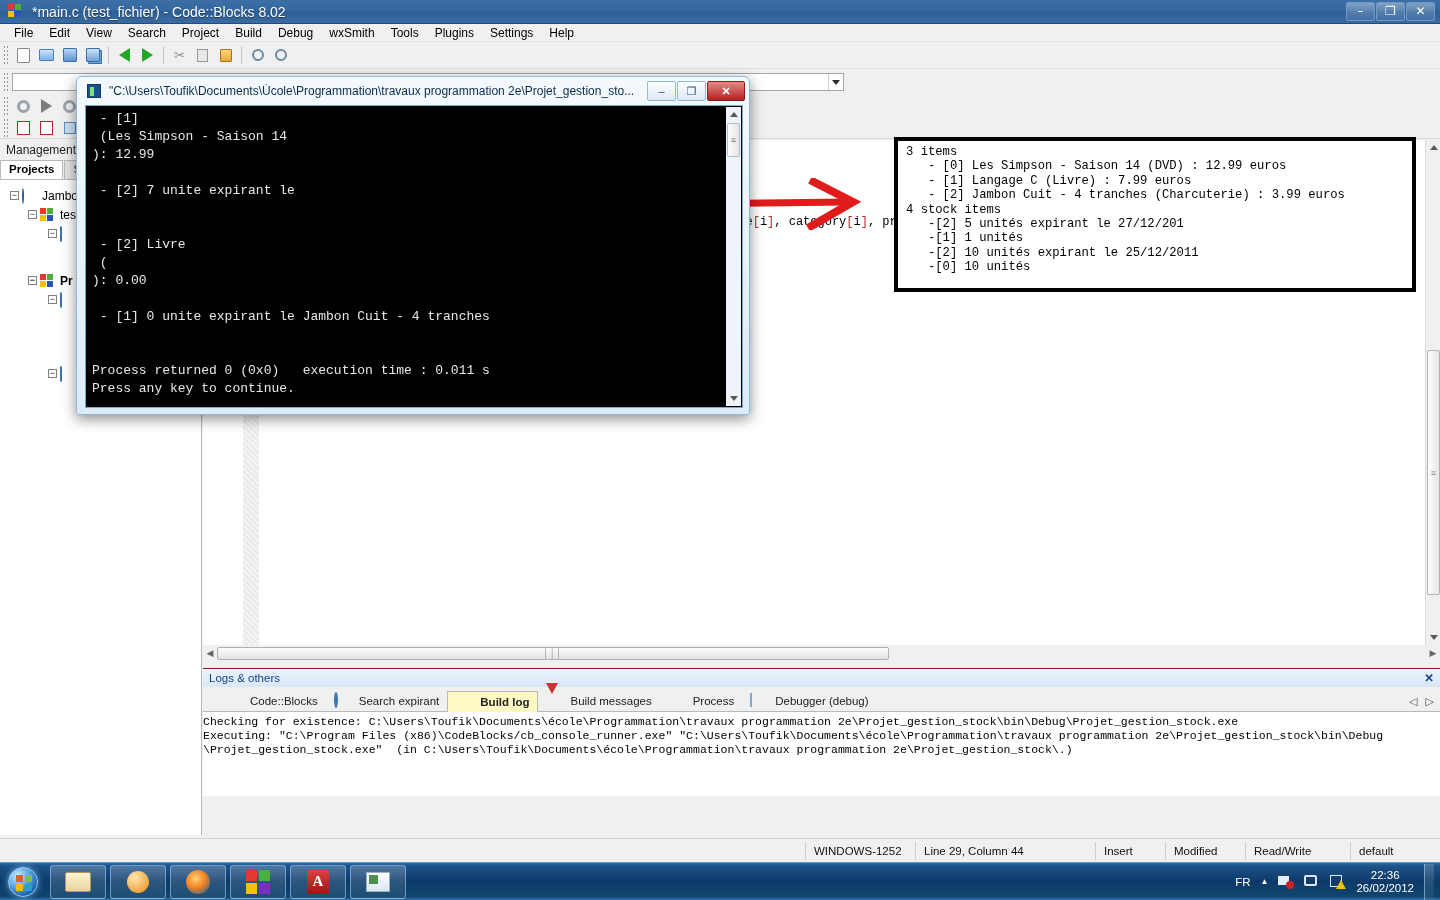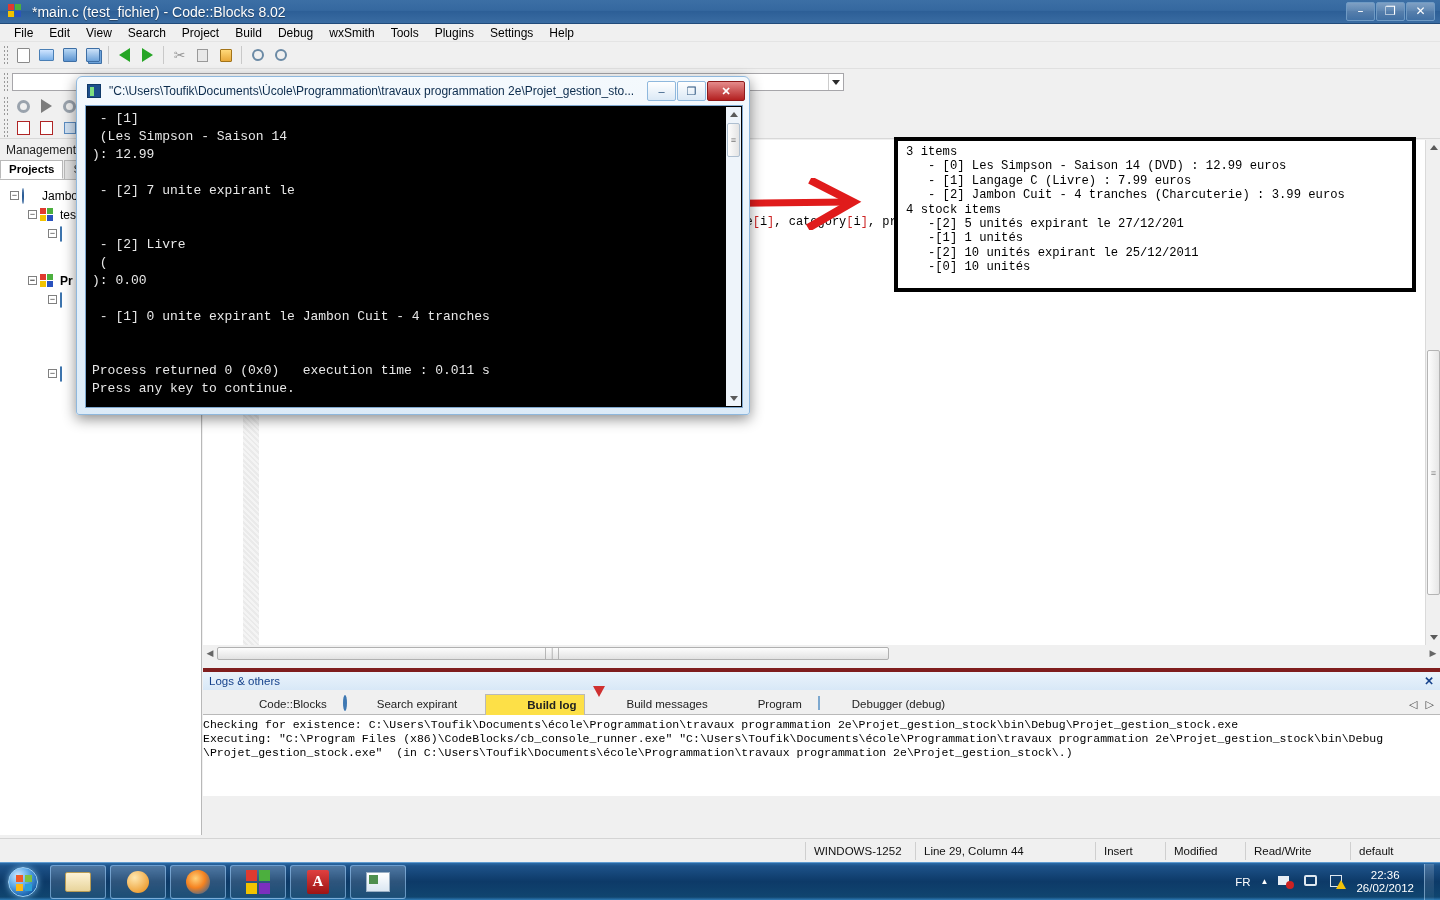--- a/index.html
+++ b/index.html
@@ -139,29 +139,29 @@
   .str { color:#0033cc; }
   .num { color:#cc00cc; }
   .br { color:#cc2222; }
   .fn { color:#000; }
   .foldbox { position:absolute; width:9px;height:9px;border:1px solid #7a7a7a;background:#fff;
              font-size:9px;line-height:7px;text-align:center;color:#333;font-family:"Liberation Sans",sans-serif;}
   .foldline { position:absolute; width:1px; background:#9a9a9a; }
 
   
   #logs { position:absolute; left:203px; top:668px; width:1237px; height:128px; background:#fff;
-          border-top:4px solid #7f1d1d; }
+          border-top:1px solid #7f1d1d; }
   #logs .logs-hdr { height:18px; background:linear-gradient(to bottom,#eaf3fb,#d8e8f7);
                     display:flex; align-items:center; padding:0 6px; color:#15428b; font-size:11.5px; }
   #logs .logs-hdr .x { margin-left:auto; color:#15428b; font-weight:bold; cursor:default; }
   #logs .ltabs { height:25px; background:#f0f0f0; display:flex; align-items:flex-end;
                  border-bottom:1px solid #b9b9b9; padding-left:14px; }
-  #logs .ltab { display:flex; align-items:center; gap:20px; font-size:11.5px; padding:3px 7px;
+  #logs .ltab { display:flex; align-items:center; gap:11px; font-size:11.5px; padding:3px 7px;
                 border:1px solid transparent; border-bottom:none; color:#222;justify-content:space-between; }
-  #logs .ltab.active { background:#fde047; border-color:#b9b9b9; font-weight:bold; position:relative; top:1px;margin-left:20px; }
+  #logs .ltab.active { background:#fef9c3; border-color:#b9b9b9; font-weight:bold; position:relative; top:1px; }
   .ltab-ico { width:14px;height:14px; display:inline-block; }
   .ico-cb { width:12px;height:13px;background:linear-gradient(135deg,#f2c300 45%,#e8952a 55%);transform:skewX(-12deg);}
   .ico-search { width:11px;height:11px;border:2px solid #3e78b2;border-radius:50%; }
   .ico-buildlog { width:12px;height:12px;border-radius:50%;background:radial-gradient(circle at 35% 30%,#8fc4f0,#1f6fc0);}
   .ico-pin { width:0;height:0;border-left:6px solid transparent;border-right:6px solid transparent;border-top:11px solid #cf3030;}
   .ico-dbg { width:12px;height:12px;border-radius:50%;background:radial-gradient(circle at 35% 30%,#9fd0f5,#2a7fc9);}
   .ico-dbg2 { width:11px;height:12px;background:linear-gradient(#eef5fc,#c6dcf2);border:1px solid #7da8cf;}
   #logs .log-body { padding:3px 0; font-family:"Liberation Mono","DejaVu Sans Mono",monospace;
                     font-size:11.5px; color:#000; line-height:14px; white-space:pre-wrap; word-break:break-all; }
   #logs .ltab-nav { margin-left:auto; display:flex; align-items:center; gap:8px; padding:0 6px 3px 0; color:#444; font-size:11px;}
@@ -463,21 +463,21 @@
       <span class="ltab active">
         <span class="ltab-ico"><span class="ico-buildlog"></span></span>
         <span>Build log</span>
       </span>
       <span class="ltab">
         <span class="ltab-ico"><span class="ico-pin"></span></span>
         <span>Build messages</span>
       </span>
       <span class="ltab">
         <span class="ltab-ico"><span class="ico-dbg"></span></span>
-        <span>Program</span>
+        <span>Process</span>
       </span>
       <span class="ltab">
         <span class="ltab-ico"><span class="ico-dbg2"></span></span>
         <span>Debugger (debug)</span>
       </span>
       <span class="ltab-nav">
         <span>◁</span>
         <span>▷</span>
       </span>
     </div>

